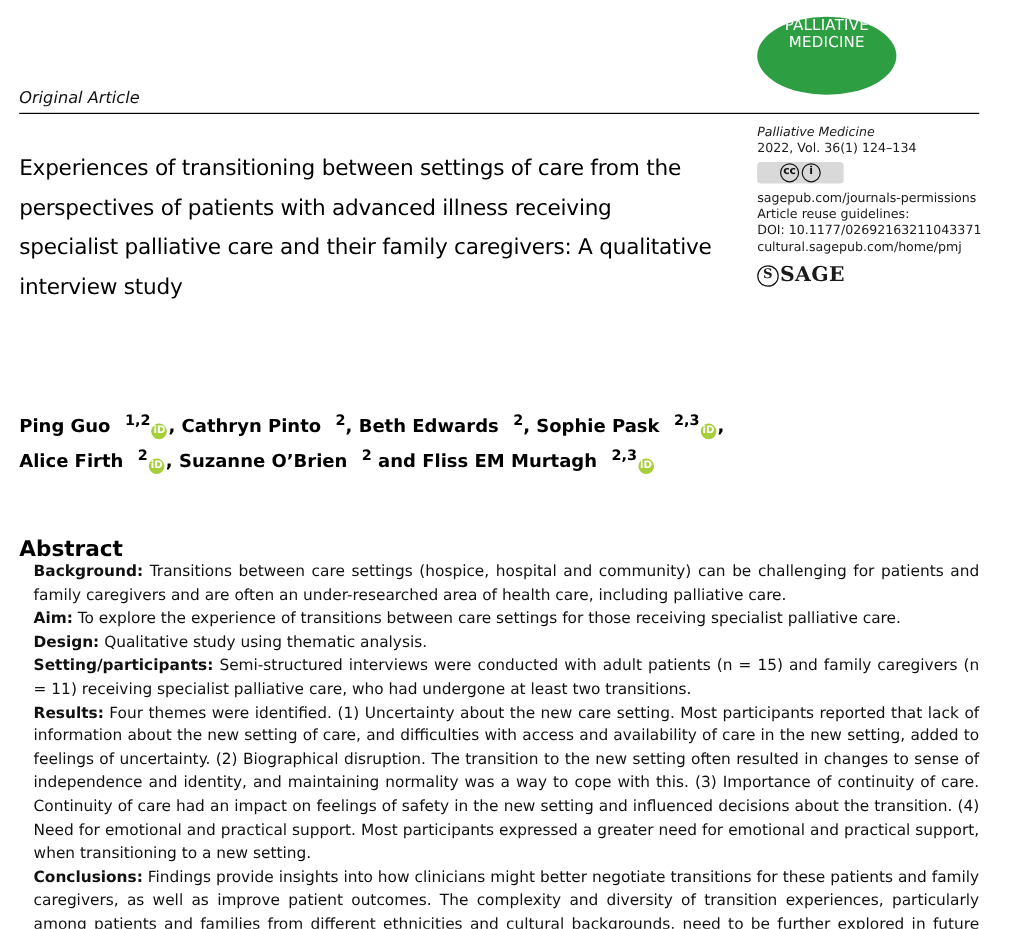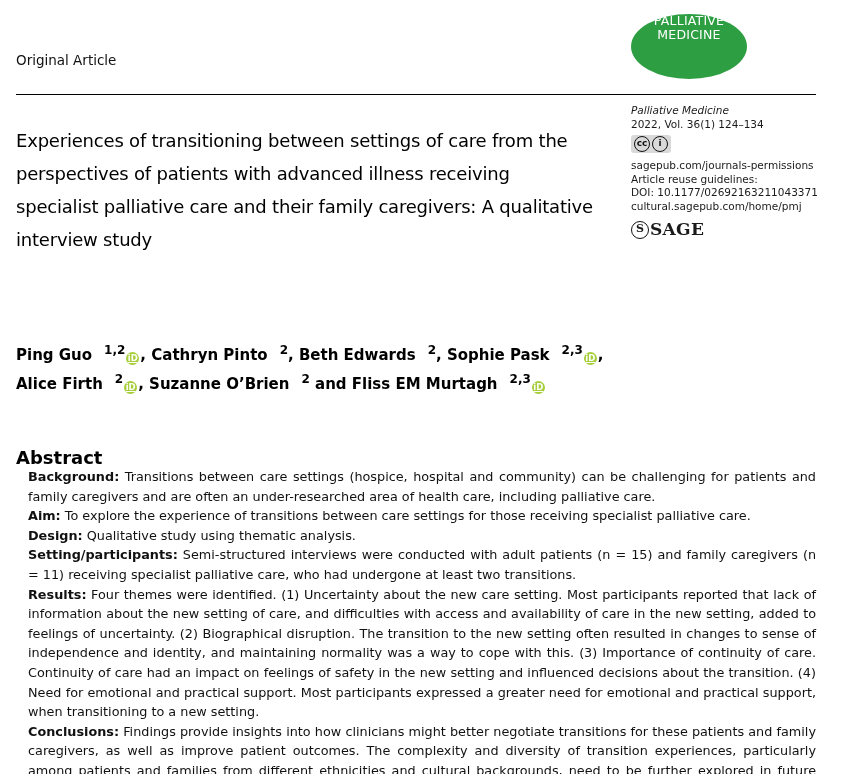--- a/index.html
+++ b/index.html
@@ -44,21 +44,22 @@
     line-height: 14px;
     letter-spacing: 0.2px;
     font-family: "DejaVu Sans", sans-serif;
   }
   .logo-ellipse span { display: block; }
 
   
   .article-type {
     position: absolute;
     left: 16px;
-    top: 52px;
+    top: 74px;
+    font-style: italic;
     font-size: 13.5px;
     color: #111;
     font-family: "DejaVu Sans", sans-serif;
   }
   .rule {
     position: absolute;
     left: 16px;
     top: 94px;
     width: 800px;
     height: 1px;
@@ -98,42 +99,41 @@
     border-radius: 50%;
     background: #a6ce39;
     color: #ffffff;
     font-size: 8.5px;
     line-height: 13px;
     text-align: center;
     font-weight: bold;
     font-family: "DejaVu Sans", sans-serif;
     vertical-align: -1px;
     margin: 0 1px;
-    text-decoration: underline;
   }
 
   
   .meta {
     position: absolute;
     left: 631px;
     top: 104px;
     width: 200px;
     font-size: 10.5px;
     line-height: 13.5px;
     color: #1a1a1a;
     font-family: "DejaVu Sans", sans-serif;
   }
   .meta .it { font-style: italic; }
   .cc {
     display: inline-flex;
     align-items: center;
     gap: 2px;
     background: #d9d9d9;
     border-radius: 3px;
-    padding: 1px 3px;
+    padding: 1px 19px;
     margin: 4px 0 6px 0;
   }
   .cc .circ {
     width: 14px;
     height: 14px;
     border-radius: 50%;
     border: 1.4px solid #111;
     color: #111;
     font-size: 9px;
     line-height: 12px;

